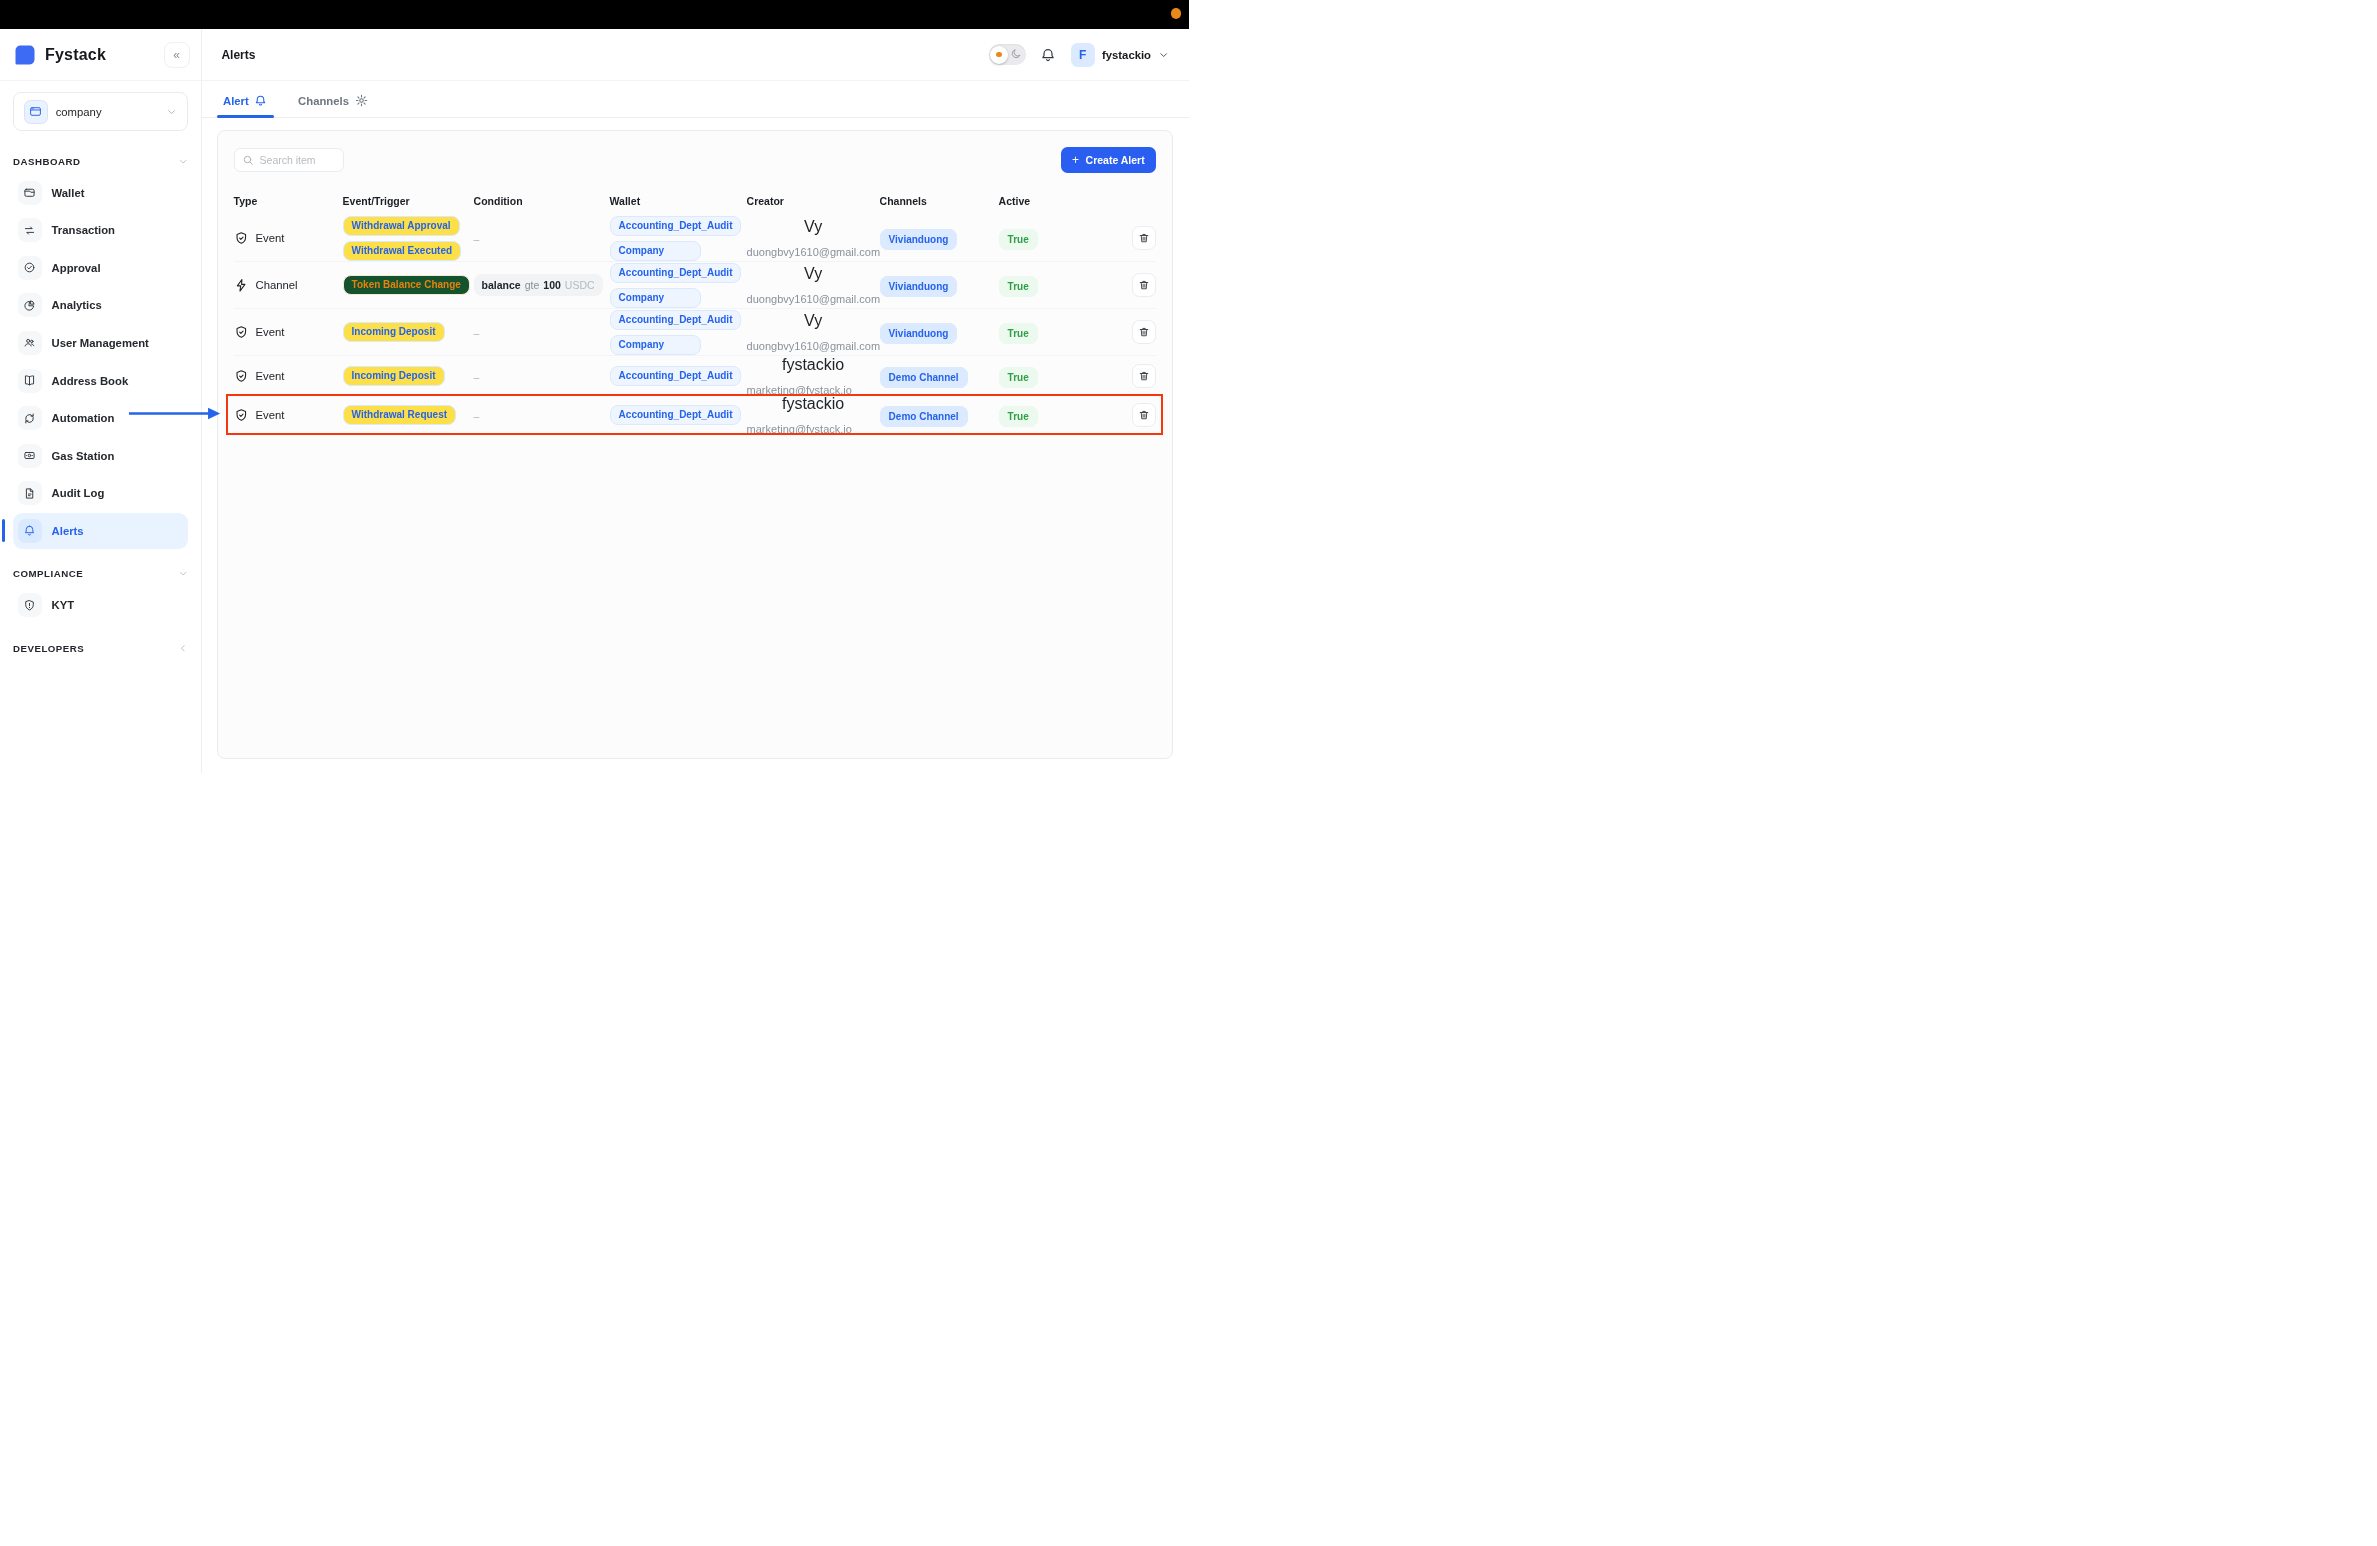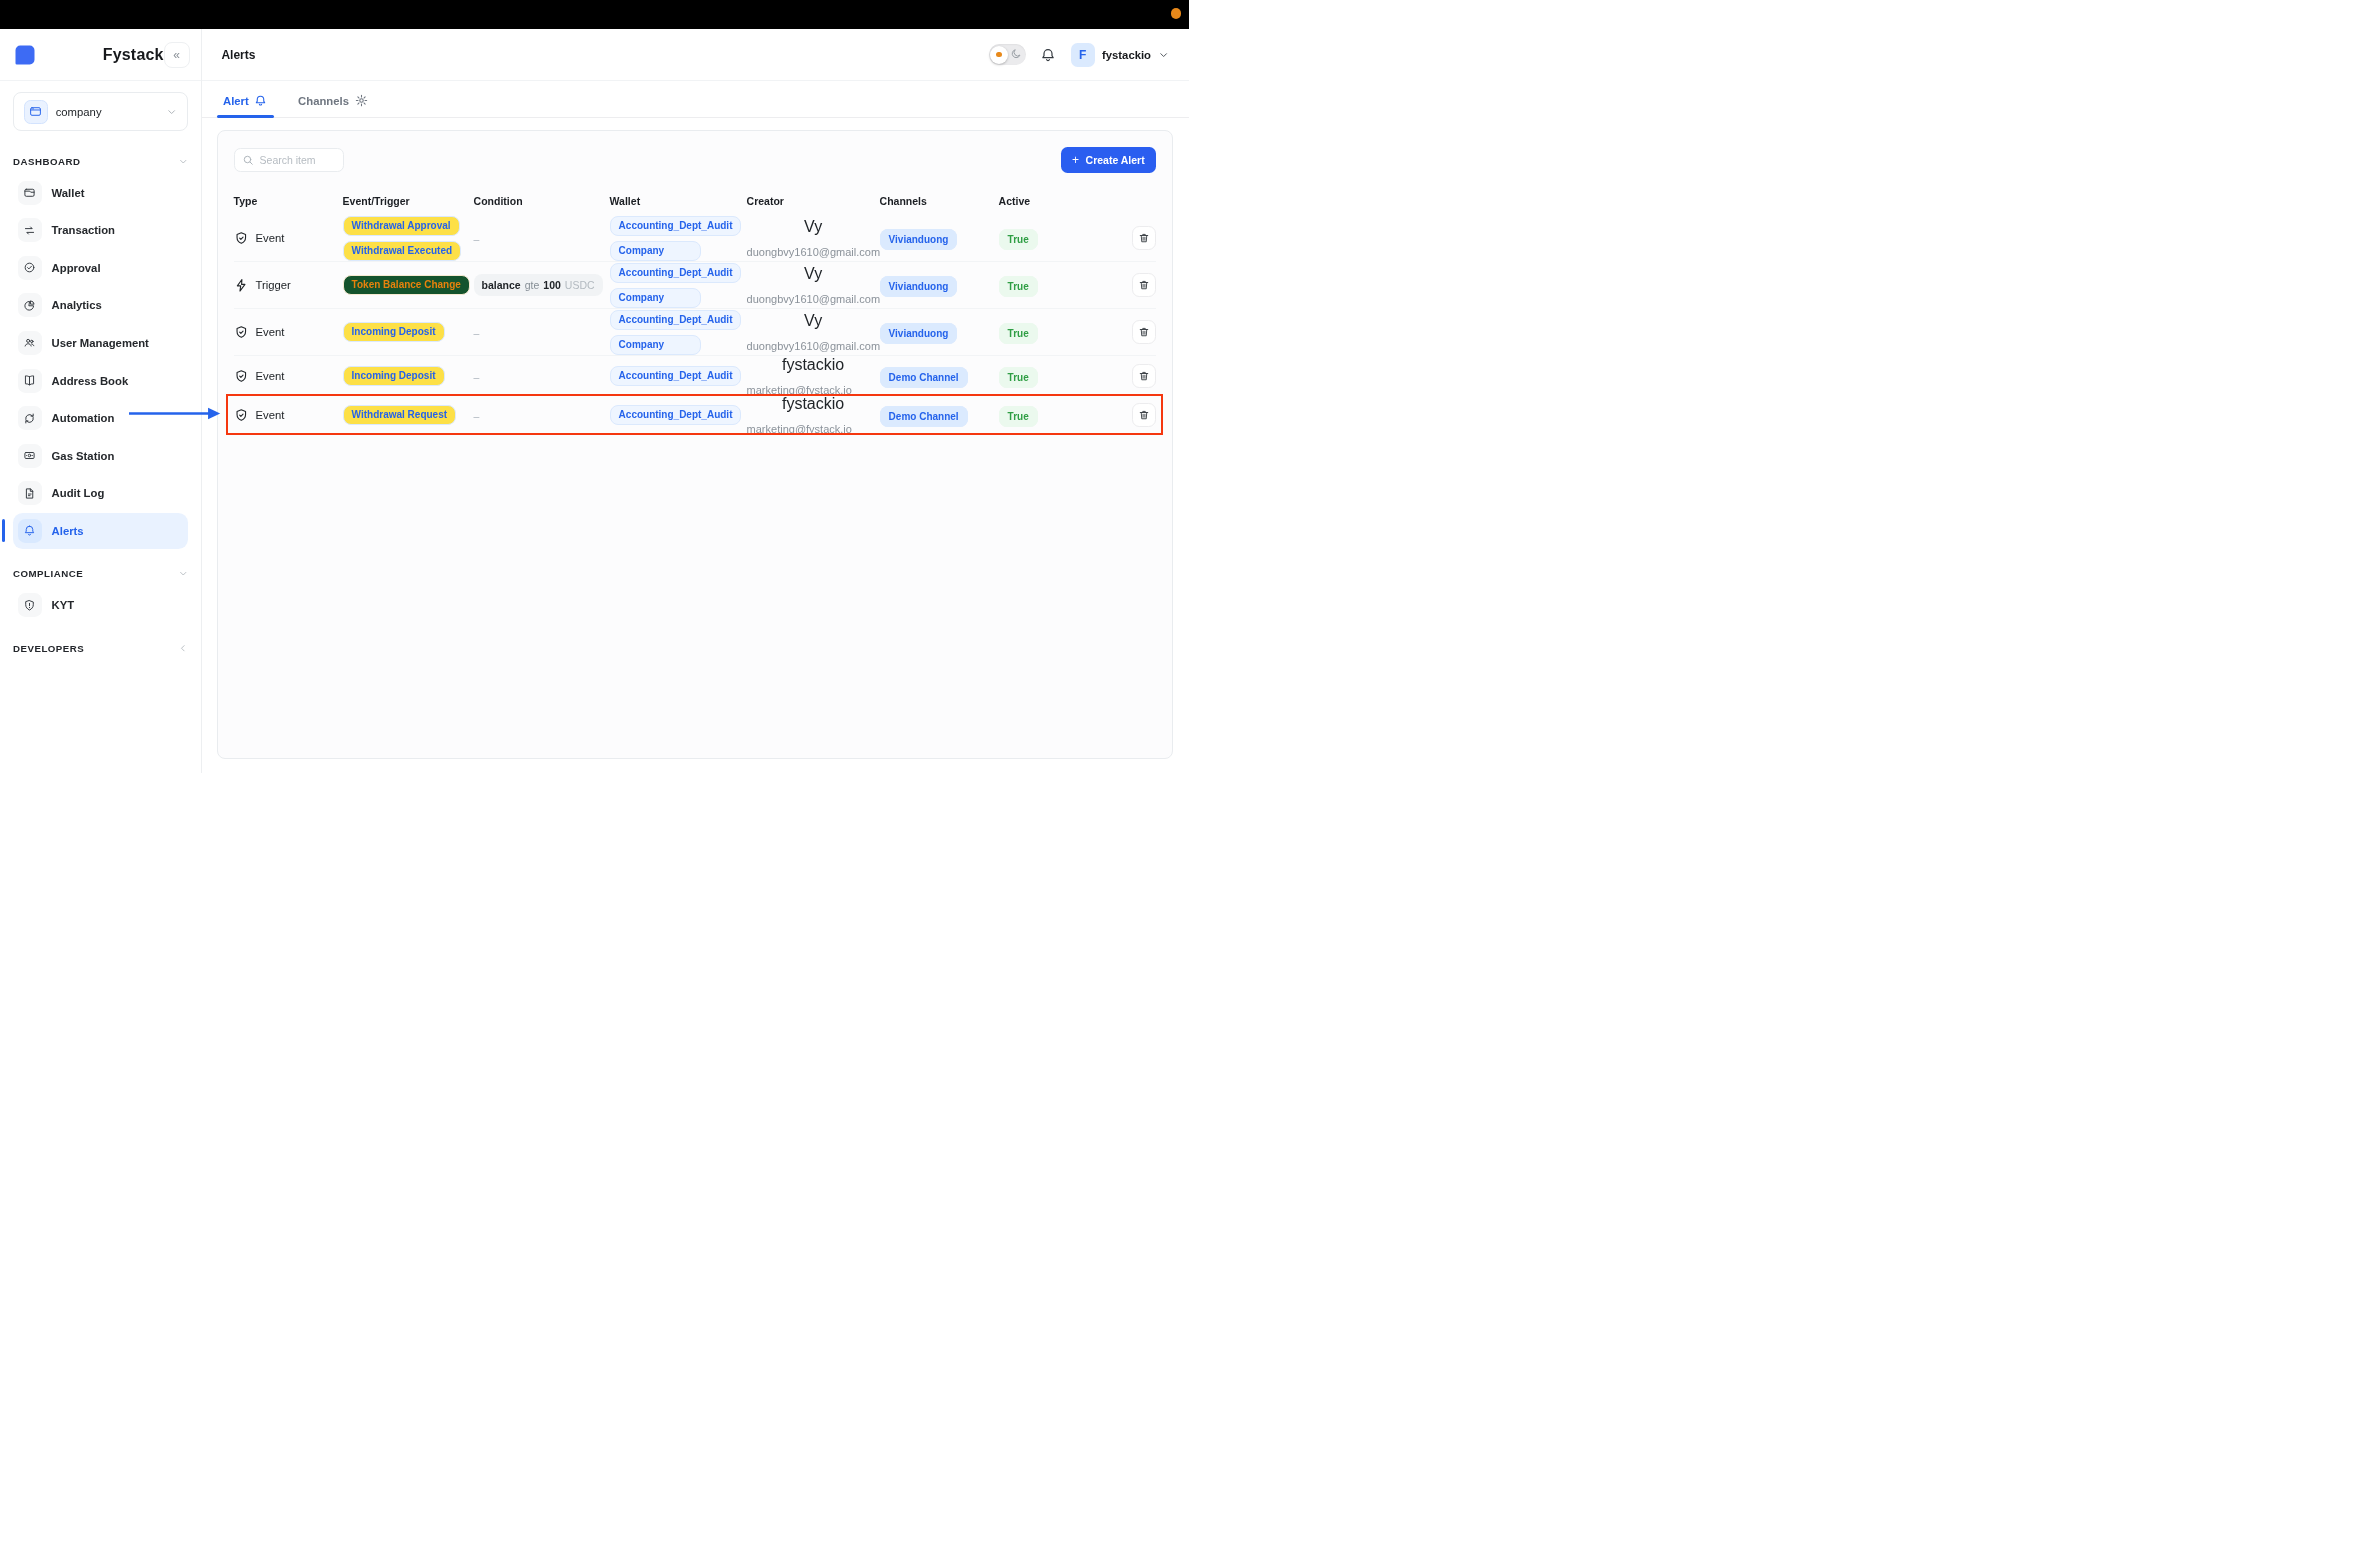--- a/index.html
+++ b/index.html
@@ -6,21 +6,21 @@
   html,body { width:1189px; height:773px; background:#fff; overflow:hidden;
     font-family:"Liberation Sans", sans-serif; color:#212529; }
   .topbar { height:29px; background:#000; position:relative; }
   .rec-dot { position:absolute; right:8px; top:8px; width:10.5px; height:10.5px; border-radius:50%; }
   .app { display:flex; height:744px; }
 
   
   .sidebar { width:202px; border-right:0.8px solid #edeff1; display:flex; flex-direction:column; background:#fff; }
   .side-header { height:52px; display:flex; align-items:center; padding:0 11.3px 0 13px; border-bottom:0.8px solid #f1f3f5; }
   .logo { width:24px; height:24px; flex:0 0 auto; }
-  .brand { font-size:16px; font-weight:bold; letter-spacing:0.2px; margin-left:8px; color:#17191c; flex:1;text-align:right; }
+  .brand { font-size:16px; font-weight:bold; letter-spacing:0.2px; margin-left:8px; color:#17191c; flex:1; }
   .collapse-btn { width:26px; height:26px; border:0.8px solid #eef0f2; border-radius:8px; background:#fff;
     color:#8a9097; font-size:12px; display:flex; align-items:center; justify-content:center; cursor:pointer; }
   .company { margin:11.3px 13px 4.9px; border:0.8px solid #e9ecef; border-radius:8px; height:39px;
     display:flex; align-items:center; padding:0 9.7px; gap:8px; }
   .company-tile { width:24px; height:24px; border-radius:6.5px; background:#eaf2ff; border:0.8px solid #d3e3fe;
     color:#2563eb; display:flex; align-items:center; justify-content:center; }
   .company-name { flex:1; font-size:11.3px; color:#212529; }
   .chev { color:#aab0b6; }
   .nav { padding:0 13px; flex:1; }
   .section-head { display:flex; justify-content:space-between; margin:19.4px 0 8px; }
@@ -414,21 +414,21 @@
                 </button>
     </div>
             </div>
             <div class="tgrid trow h58">
     <div class="type-cell">
                 <span class="icon">
                   <svg width="14.6" height="14.6" viewBox="0 0 24 24" fill="none" stroke="currentColor" stroke-width="1.8" stroke-linecap="round" stroke-linejoin="round">
                     <path d="M13 2.5L5.5 13H11l-1.2 8.5L18 10.5h-5.5z"></path>
                   </svg>
                 </span>
-                <span>Trigger</span>
+                <span>Channel</span>
               </div>
     <div class="stack">
                 <span class="chip chip-amber">Token Balance Change</span>
               </div>
     <div><span class="cond-pill">
                   <span class="cond-strong">balance</span>
                   <span class="cond-muted">gte</span>
                   <span class="cond-strong">100</span>
                   <span class="cond-faint">USDC</span>
                 </span></div>

